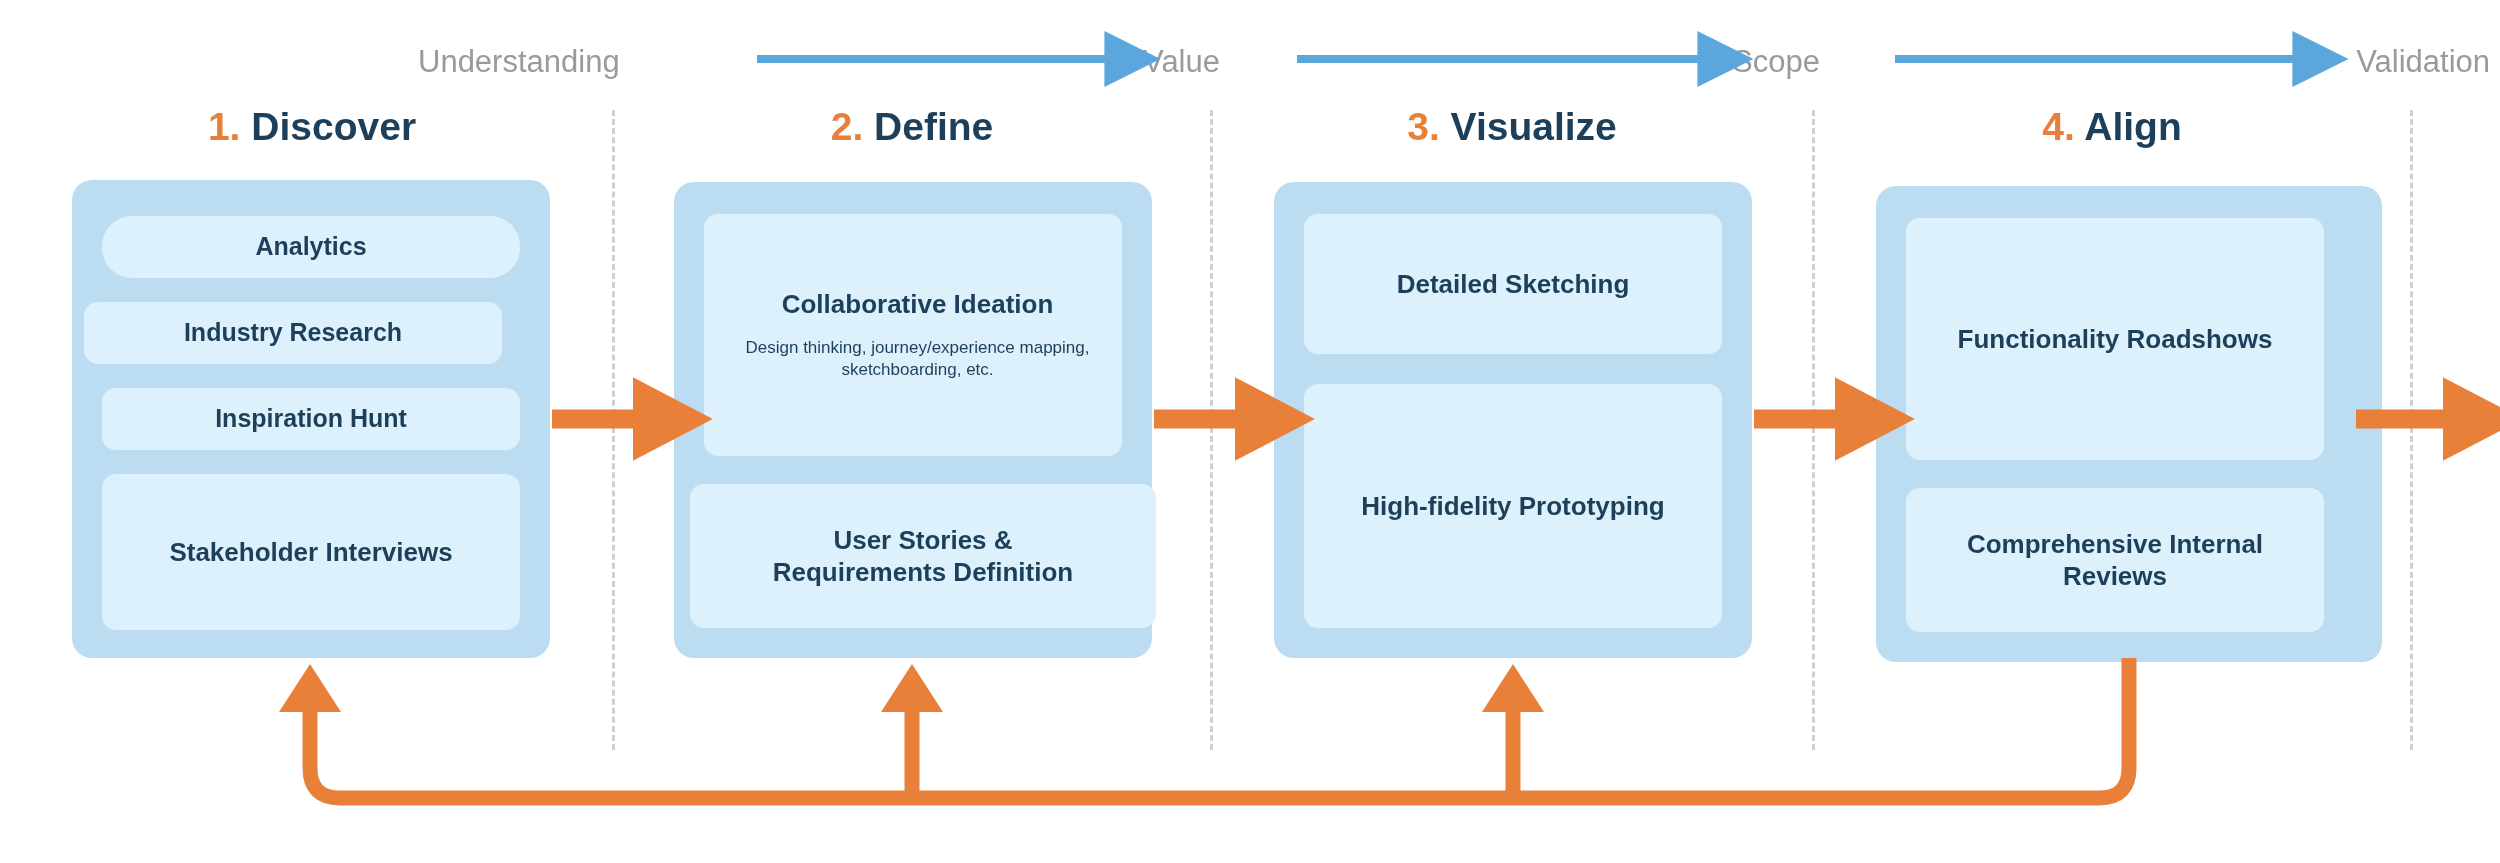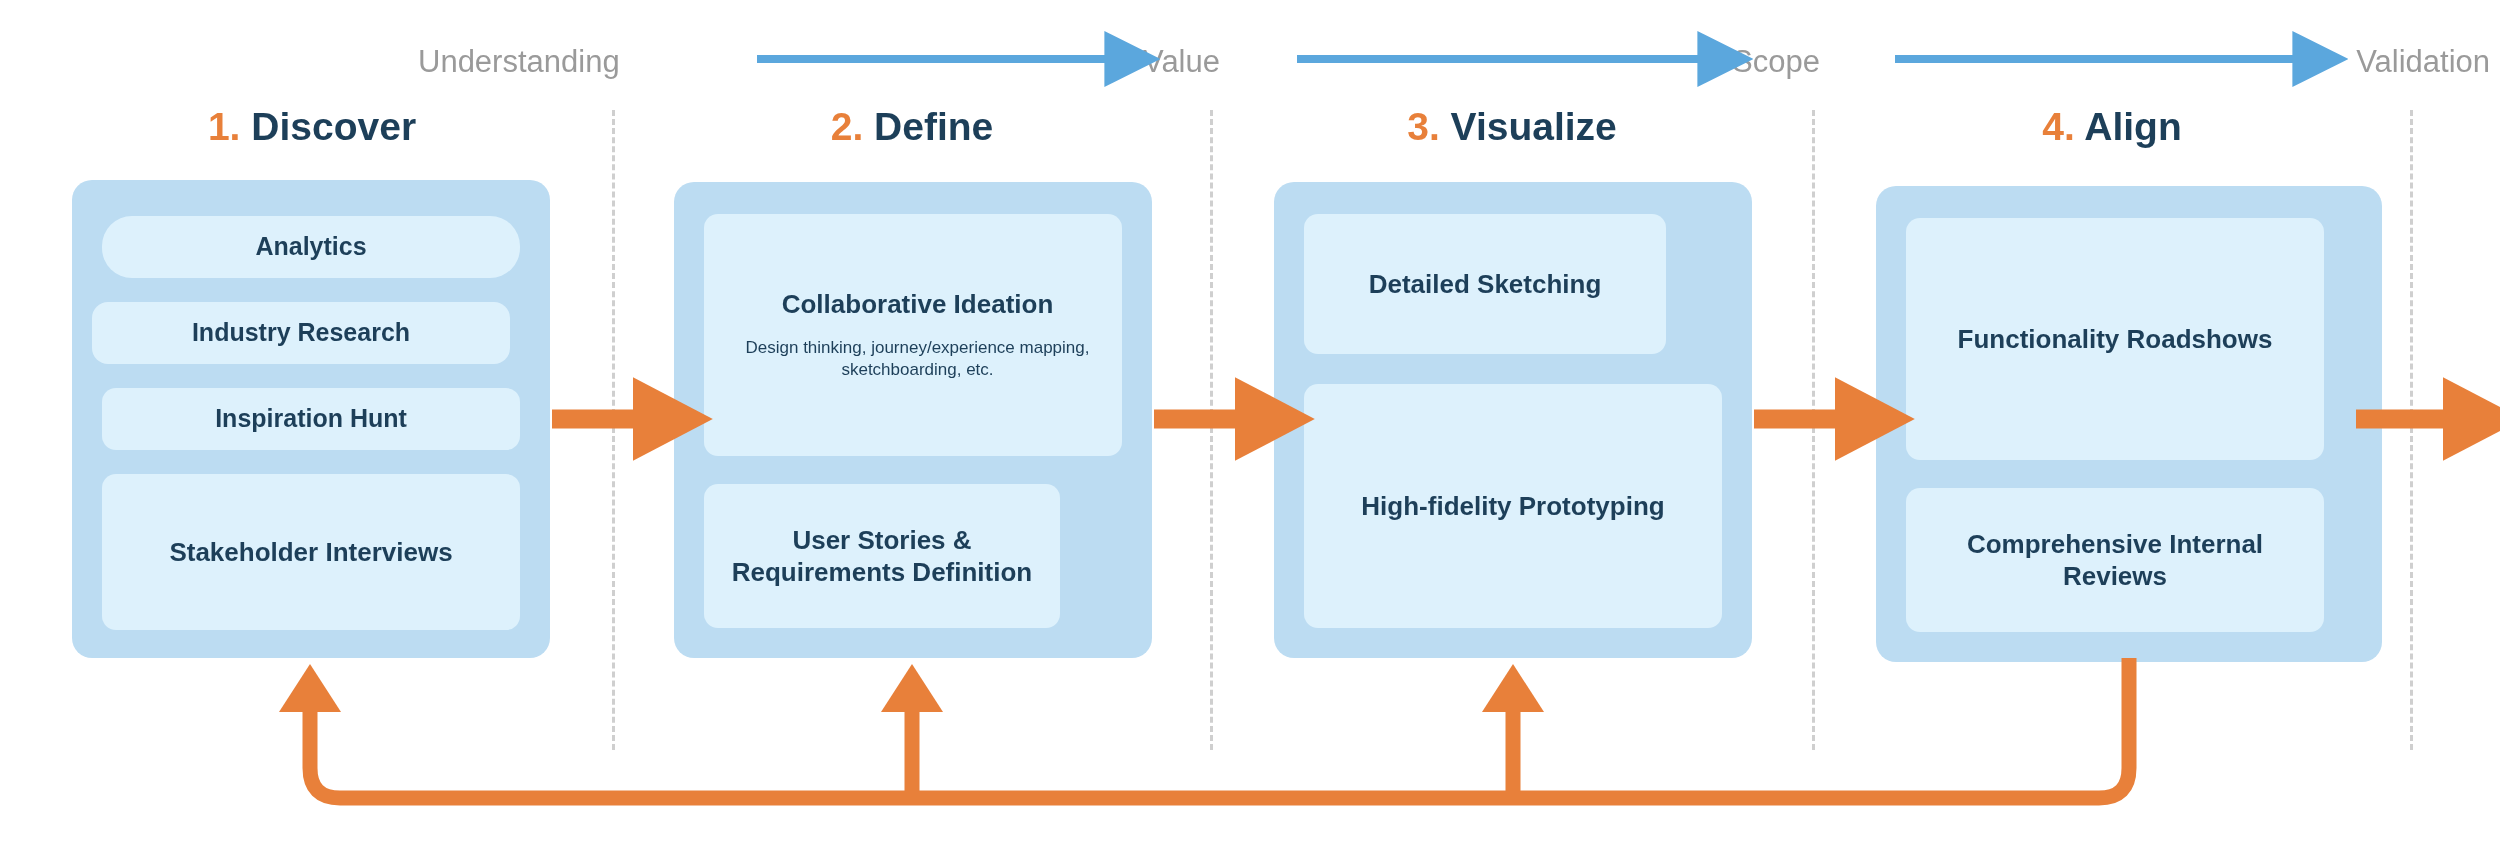--- a/index.html
+++ b/index.html
@@ -84,43 +84,43 @@
   </div>
   <div class="col-title" style="left:1872px;width:480px;">
     <span class="num">4.</span> 
     <span>Align</span>
   </div>
 
   <div class="panel" style="left:72px;top:180px;width:478px;height:478px;">
     <div class="card sm" style="left:30px;top:36px;width:418px;height:62px;border-radius:30px;">
       <div class="t">Analytics</div>
     </div>
-    <div class="card sm" style="left:20px;top:122px;width:418px;height:62px;border-radius:16px;">
+    <div class="card sm" style="left:12px;top:122px;width:418px;height:62px;">
       <div class="t">Industry Research</div>
     </div>
     <div class="card sm" style="left:30px;top:208px;width:418px;height:62px;">
       <div class="t">Inspiration Hunt</div>
     </div>
     <div class="card" style="left:30px;top:294px;width:418px;height:156px;">
       <div class="t">Stakeholder Interviews</div>
     </div>
   </div>
 
   <div class="panel" style="left:674px;top:182px;width:478px;height:476px;">
     <div class="card" style="left:30px;top:32px;width:418px;height:242px;padding-left:23px;">
       <div class="t">Collaborative Ideation</div>
       <div class="sub">Design thinking, journey/experience mapping, sketchboarding, etc.</div>
     </div>
-    <div class="card" style="left:30px;top:302px;width:356px;height:144px;justify-content:center;">
+    <div class="card" style="left:16px;top:302px;width:466px;height:144px;justify-content:center;">
       <div class="t multiline">User Stories &amp;<br>Requirements Definition</div>
     </div>
   </div>
 
   <div class="panel" style="left:1274px;top:182px;width:478px;height:476px;">
-    <div class="card" style="left:30px;top:32px;width:362px;height:140px;">
+    <div class="card" style="left:30px;top:32px;width:418px;height:140px;">
       <div class="t">Detailed Sketching</div>
     </div>
     <div class="card" style="left:30px;top:202px;width:418px;height:244px;">
       <div class="t">High-fidelity Prototyping</div>
     </div>
   </div>
 
   <div class="panel" style="left:1876px;top:186px;width:478px;height:476px;padding-left:28px;">
     <div class="card" style="left:30px;top:32px;width:418px;height:242px;">
       <div class="t">Functionality Roadshows</div>

